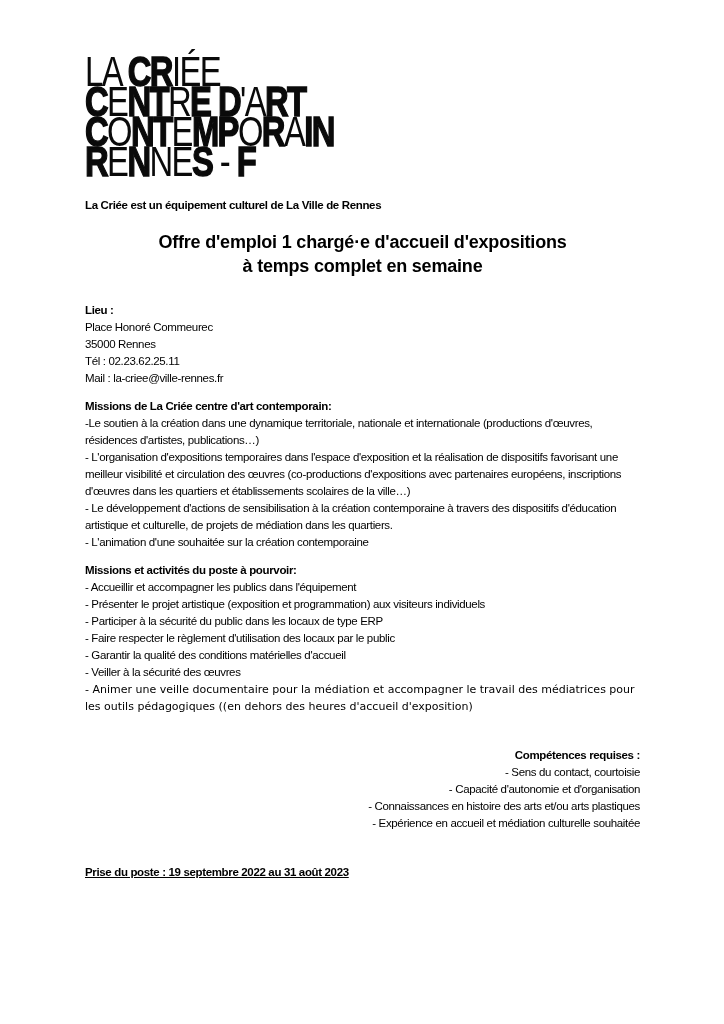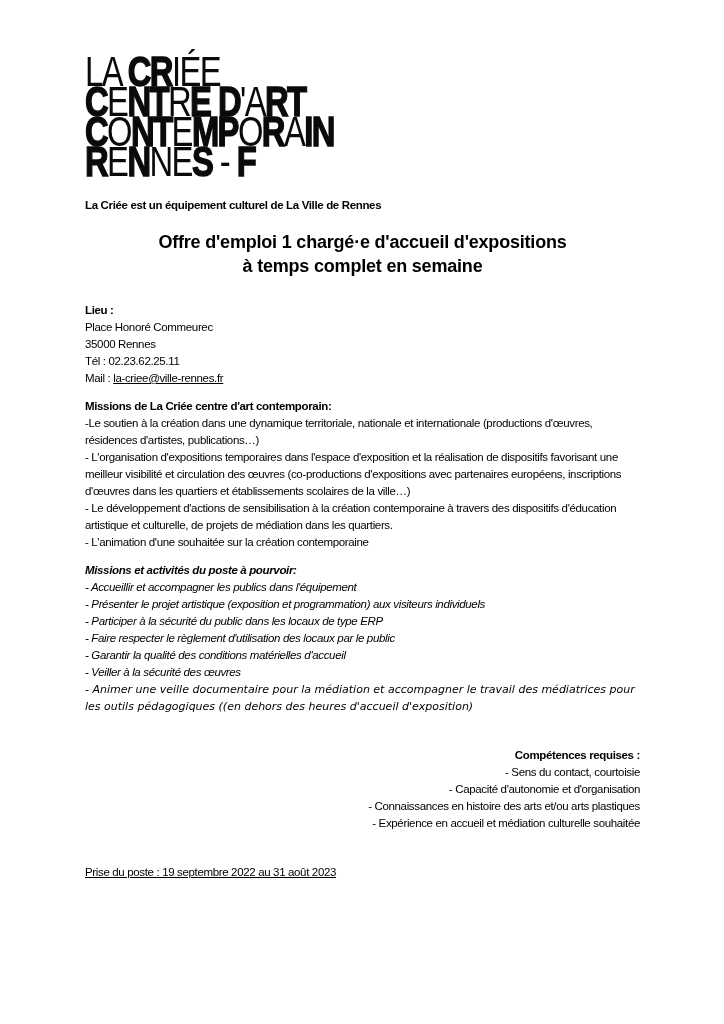--- a/index.html
+++ b/index.html
@@ -40,28 +40,28 @@
     font-size:18px;
     font-weight:bold;
     letter-spacing:-0.2px;
     line-height:24px;
     text-align:center;
   }
 
   
   .sec-location   { margin-top:24px; }
   .sec-missions   { margin-top:11px; }
-  .sec-activities { margin-top:11px;font-style:italic; }
+  .sec-activities { margin-top:11px; }
   .sec-skills     { margin-top:32px;text-align:right; }
   .heading { font-weight:bold; }
-  .email-link { color:#000; text-decoration:underline; cursor:pointer; }
+  .email-link { color:#000; cursor:pointer; }
   .alt-font { font-family:"DejaVu Sans",sans-serif; font-size:11px; letter-spacing:0; }
   .start-date {
     margin-top:32px;
-    font-weight:normal;
+    font-weight:bold;
     text-decoration:underline;
   }
 </style>
 </head>
 <body>
 
 <div class="page">
 
   <div class="logo">
       <div class="logo-line"><span class="light">LA </span><span class="heavy">CR</span><span class="light">IÉE</span></div>

